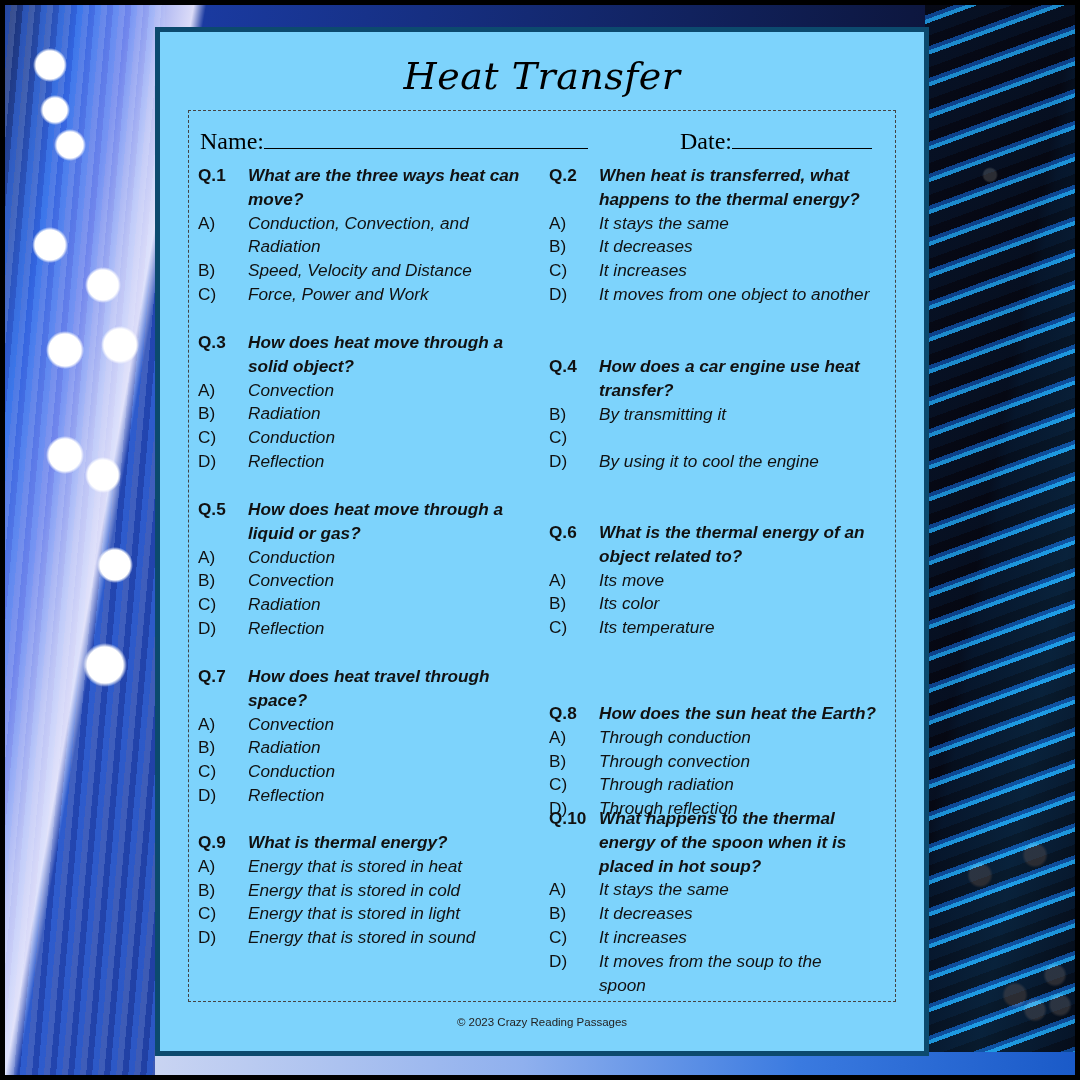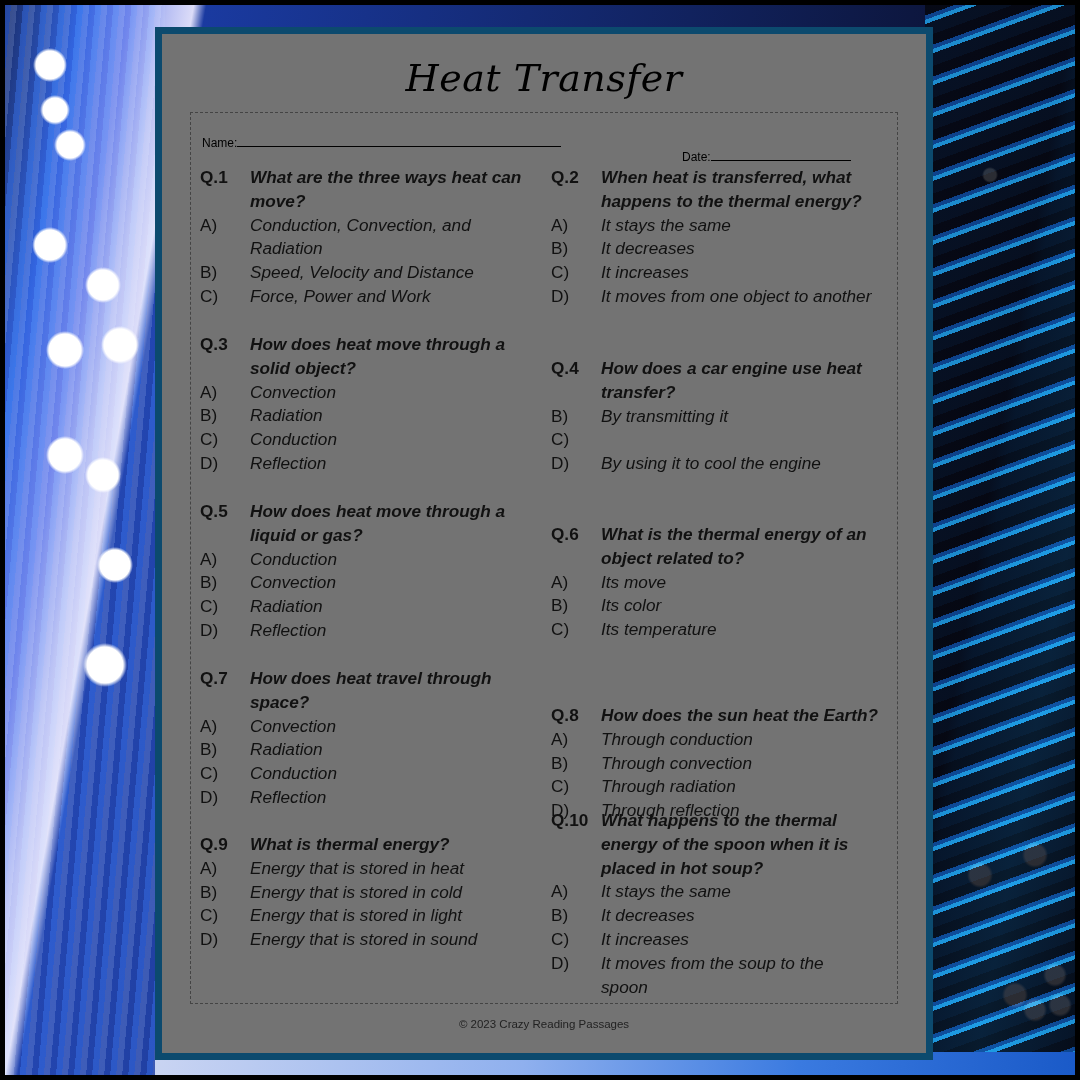--- a/index.html
+++ b/index.html
@@ -40,34 +40,34 @@
     content: ""; position: absolute; right: 0; top: 0; width: 150px; height: 1070px;
     background: repeating-linear-gradient(160deg, #05070f 0 10px, #0e4a9a 10px 14px, #1fa0e8 14px 18px, #061020 18px 30px);
     opacity: 0.85;
   }
   .bg-bottom {
     position: absolute; left: 155px; top: 1052px; width: 920px; height: 23px;
     background: linear-gradient(90deg, #c9d4f2 0%, #8fb0ee 40%, #3a7ae0 70%, #1a5ac8 100%);
   }
   .paper {
     position: absolute; left: 155px; top: 27px; width: 764px; height: 1019px;
-    background: #737373; border: 7px solid #0c4a6e;
+    background: #7dd3fc; border: 5px solid #0c4a6e;
   }
   .title {
     position: absolute; left: 0; right: 0; top: 22px; text-align: center;
     font-family: "DejaVu Serif", serif; font-style: italic;
     font-size: 38px; color: #000; letter-spacing: 0.5px;
   }
   .dashbox {
     position: absolute; left: 28px; top: 78px; width: 706px; height: 890px;
     border: 1.5px dashed #444;
   }
   .field {
-    position: absolute; top: 96px; font-size: 12px; color: #000;
-    font-family: Liberation Sans, sans-serif;
+    position: absolute; top: 96px; font-size: 24px; color: #000;
+    font-family: Liberation Serif, serif;
   }
   .field .line { display: inline-block; border-bottom: 1.5px solid #000; vertical-align: baseline; height: 16px; }
   .q {
     position: absolute; width: 340px; font-size: 17.2px; line-height: 23.8px; color: #111;
   }
   .row { display: flex; }
   .num { width: 50px; flex: none; }
   .txt { flex: 1; font-style: italic; }
   .qrow { font-weight: bold; }
   .footer {
@@ -82,21 +82,21 @@
 <div class="bg-bottom"></div>
 
 <div class="paper">
   <div class="title">Heat Transfer</div>
 
   <div class="dashbox"></div>
 
   <div class="field" style="left:40px;">
     <span>Name:</span><span class="line" style="width:324px;"></span>
   </div>
-  <div class="field" style="left:520px;margin-top:14px;">
+  <div class="field" style="left:520px;">
     <span>Date:</span><span class="line" style="width:140px;"></span>
   </div>
 
   <div class="q" style="left:38px; top:132px;">
     <div class="row qrow">
         <span class="num">Q.1</span>
         <span class="txt">What are the three ways heat can move?</span>
       </div>
     <div class="row">
         <span class="num">A)</span>

